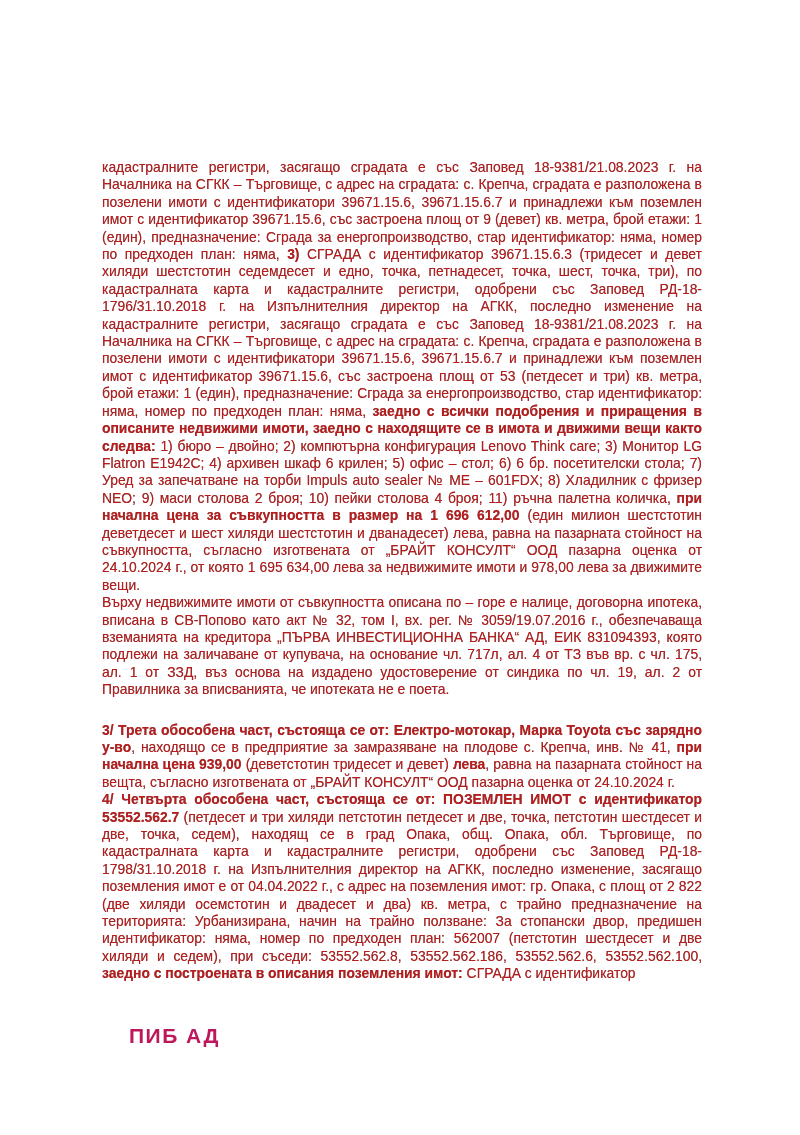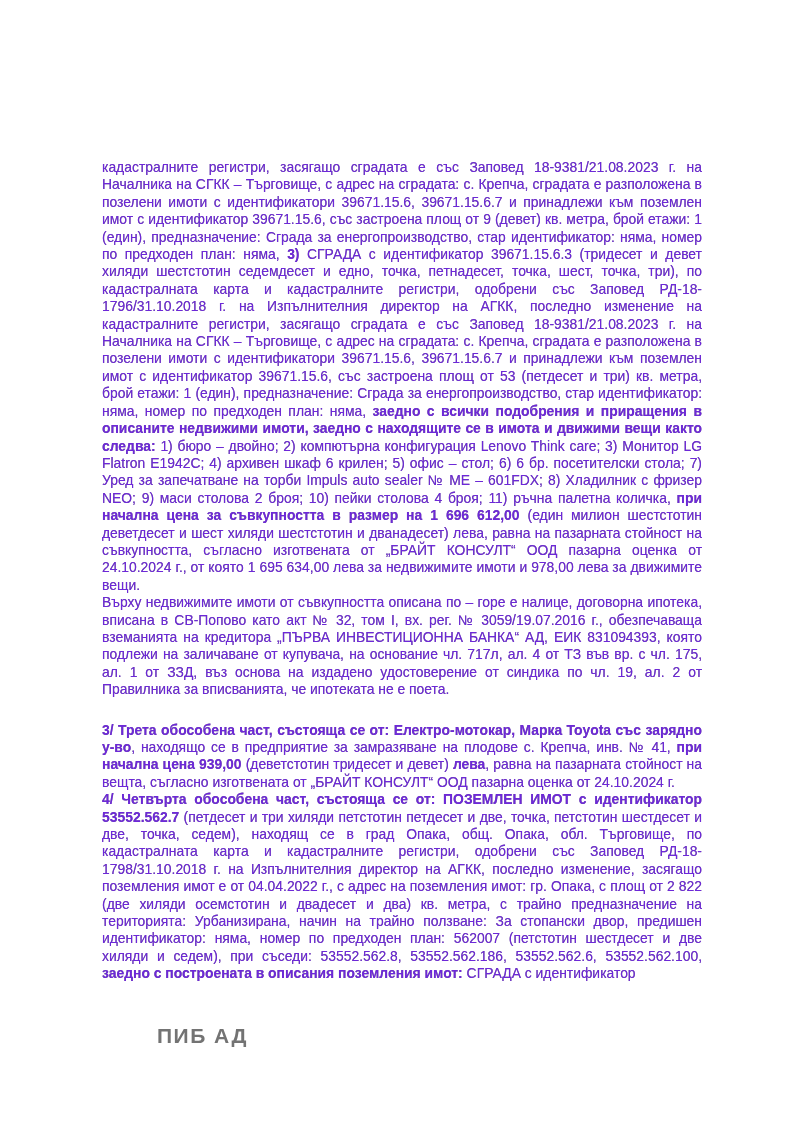--- a/index.html
+++ b/index.html
@@ -42,20 +42,20 @@
     font-size: 21px;
     font-weight: bold;
     letter-spacing: 1.5px;
     font-family: "Liberation Sans", sans-serif;
   }
 </style>
 </head>
 <body>
 
 <div class="page">
-  <div class="doc-body" style="color: #6d28d9;">
+  <div class="doc-body" style="color: #b91c1c;">
       <p><span>кадастралните регистри, засягащо сградата е със Заповед 18-9381/21.08.2023 г. на Началника на СГКК – Търговище, с адрес на сградата: с. Крепча, сградата е разположена в позелени имоти с идентификатори 39671.15.6, 39671.15.6.7 и принадлежи към поземлен имот с идентификатор 39671.15.6, със застроена площ от 9 (девет) кв. метра, брой етажи: 1 (един), предназначение: Сграда за енергопроизводство, стар идентификатор: няма, номер по предходен план: няма, </span><span class="b">3)</span><span> СГРАДА с идентификатор 39671.15.6.3 (тридесет и девет хиляди шестстотин седемдесет и едно, точка, петнадесет, точка, шест, точка, три), по кадастралната карта и кадастралните регистри, одобрени със Заповед РД-18-1796/31.10.2018 г. на Изпълнителния директор на АГКК, последно изменение на кадастралните регистри, засягащо сградата е със Заповед 18-9381/21.08.2023 г. на Началника на СГКК – Търговище, с адрес на сградата: с. Крепча, сградата е разположена в позелени имоти с идентификатори 39671.15.6, 39671.15.6.7 и принадлежи към поземлен имот с идентификатор 39671.15.6, със застроена площ от 53 (петдесет и три) кв. метра, брой етажи: 1 (един), предназначение: Сграда за енергопроизводство, стар идентификатор: няма, номер по предходен план: няма, </span><span class="b">заедно с всички подобрения и приращения в описаните недвижими имоти, заедно с находящите се в имота и движими вещи както следва:</span><span> 1) бюро – двойно; 2) компютърна конфигурация Lenovo Think care; 3) Монитор LG Flatron E1942C; 4) архивен шкаф 6 крилен; 5) офис – стол; 6) 6 бр. посетителски стола; 7) Уред за запечатване на торби Impuls auto sealer № МЕ – 601FDX; 8) Хладилник с фризер NEO; 9) маси столова 2 броя; 10) пейки столова 4 броя; 11) ръчна палетна количка, </span><span class="b">при начална цена за съвкупността в размер на 1 696 612,00</span><span> (един милион шестстотин деветдесет и шест хиляди шестстотин и дванадесет) лева, равна на пазарната стойност на съвкупността, съгласно изготвената от „БРАЙТ КОНСУЛТ“ ООД пазарна оценка от 24.10.2024 г., от която 1 695 634,00 лева за недвижимите имоти и 978,00 лева за движимите вещи.</span></p>
       <p><span>Върху недвижимите имоти от съвкупността описана по – горе е налице, договорна ипотека, вписана в СВ-Попово като акт № 32, том I, вх. рег. № 3059/19.07.2016 г., обезпечаваща вземанията на кредитора „ПЪРВА ИНВЕСТИЦИОННА БАНКА“ АД, ЕИК 831094393, която подлежи на заличаване от купувача, на основание чл. 717л, ал. 4 от ТЗ във вр. с чл. 175, ал. 1 от ЗЗД, въз основа на издадено удостоверение от синдика по чл. 19, ал. 2 от Правилника за вписванията, че ипотеката не е поета.</span></p>
       <p class="gap"><span class="b">3/ Трета обособена част, състояща се от: Електро-мотокар, Марка Toyota със зарядно у-во</span><span>, находящо се в предприятие за замразяване на плодове с. Крепча, инв. № 41, </span><span class="b">при начална цена 939,00</span><span> (деветстотин тридесет и девет) </span><span class="b">лева</span><span>, равна на пазарната стойност на вещта, съгласно изготвената от „БРАЙТ КОНСУЛТ“ ООД пазарна оценка от 24.10.2024 г.</span></p>
       <p><span class="b">4/ Четвърта обособена част, състояща се от: ПОЗЕМЛЕН ИМОТ с идентификатор 53552.562.7</span><span> (петдесет и три хиляди петстотин петдесет и две, точка, петстотин шестдесет и две, точка, седем), находящ се в град Опака, общ. Опака, обл. Търговище, по кадастралната карта и кадастралните регистри, одобрени със Заповед РД-18-1798/31.10.2018 г. на Изпълнителния директор на АГКК, последно изменение, засягащо поземления имот е от 04.04.2022 г., с адрес на поземления имот: гр. Опака, с площ от 2 822 (две хиляди осемстотин и двадесет и два) кв. метра, с трайно предназначение на територията: Урбанизирана, начин на трайно ползване: За стопански двор, предишен идентификатор: няма, номер по предходен план: 562007 (петстотин шестдесет и две хиляди и седем), при съседи: 53552.562.8, 53552.562.186, 53552.562.6, 53552.562.100, </span><span class="b">заедно с построената в описания поземления имот:</span><span> СГРАДА с идентификатор</span></p>
     </div>
-  <div class="watermark" style="color: #737373; margin-left: 28px;">ПИБ АД</div>
+  <div class="watermark" style="color: #be185d;">ПИБ АД</div>
 </div>
 
 </body></html>

